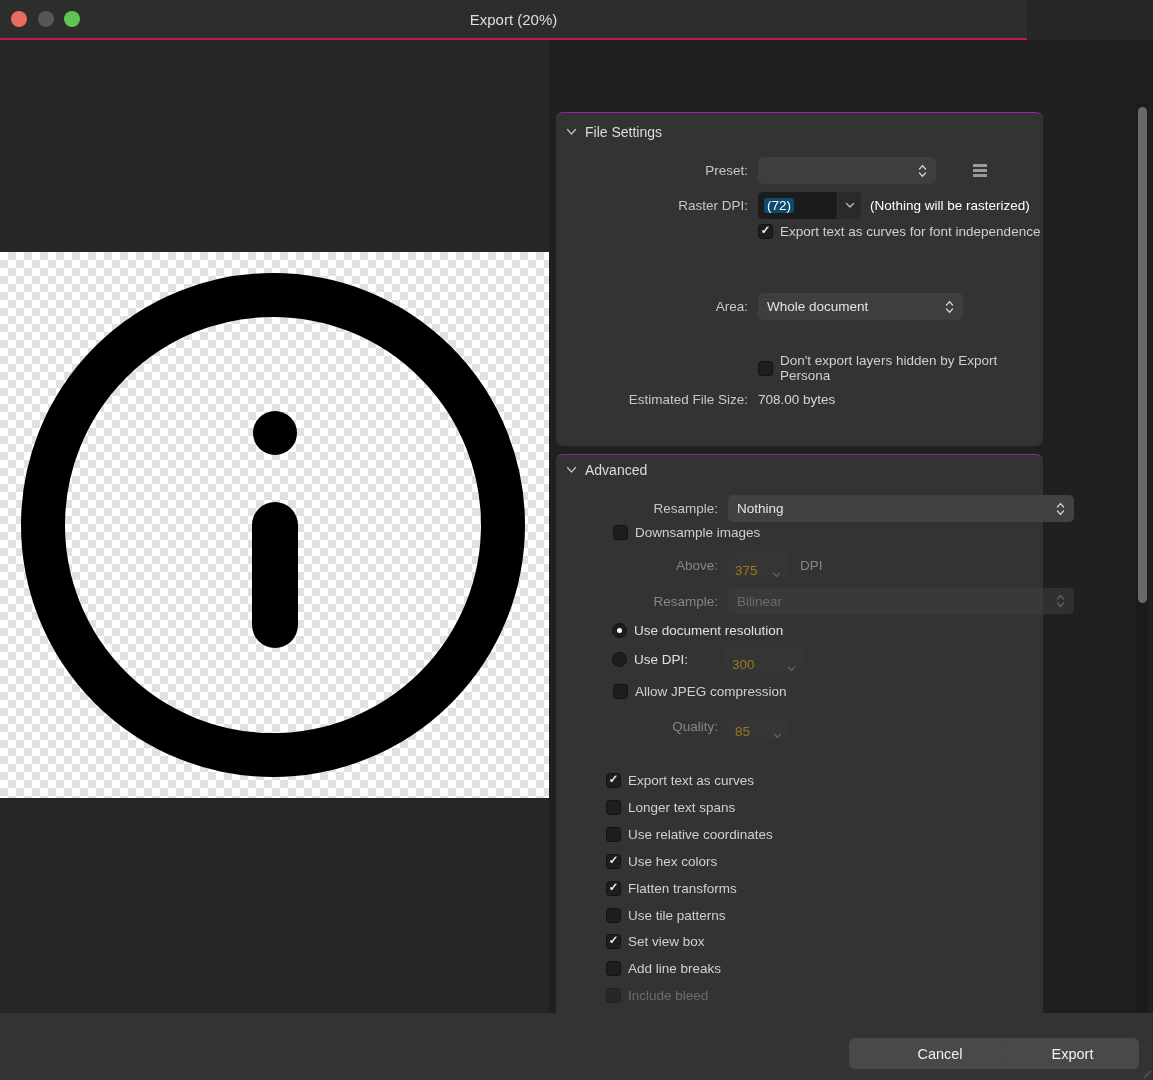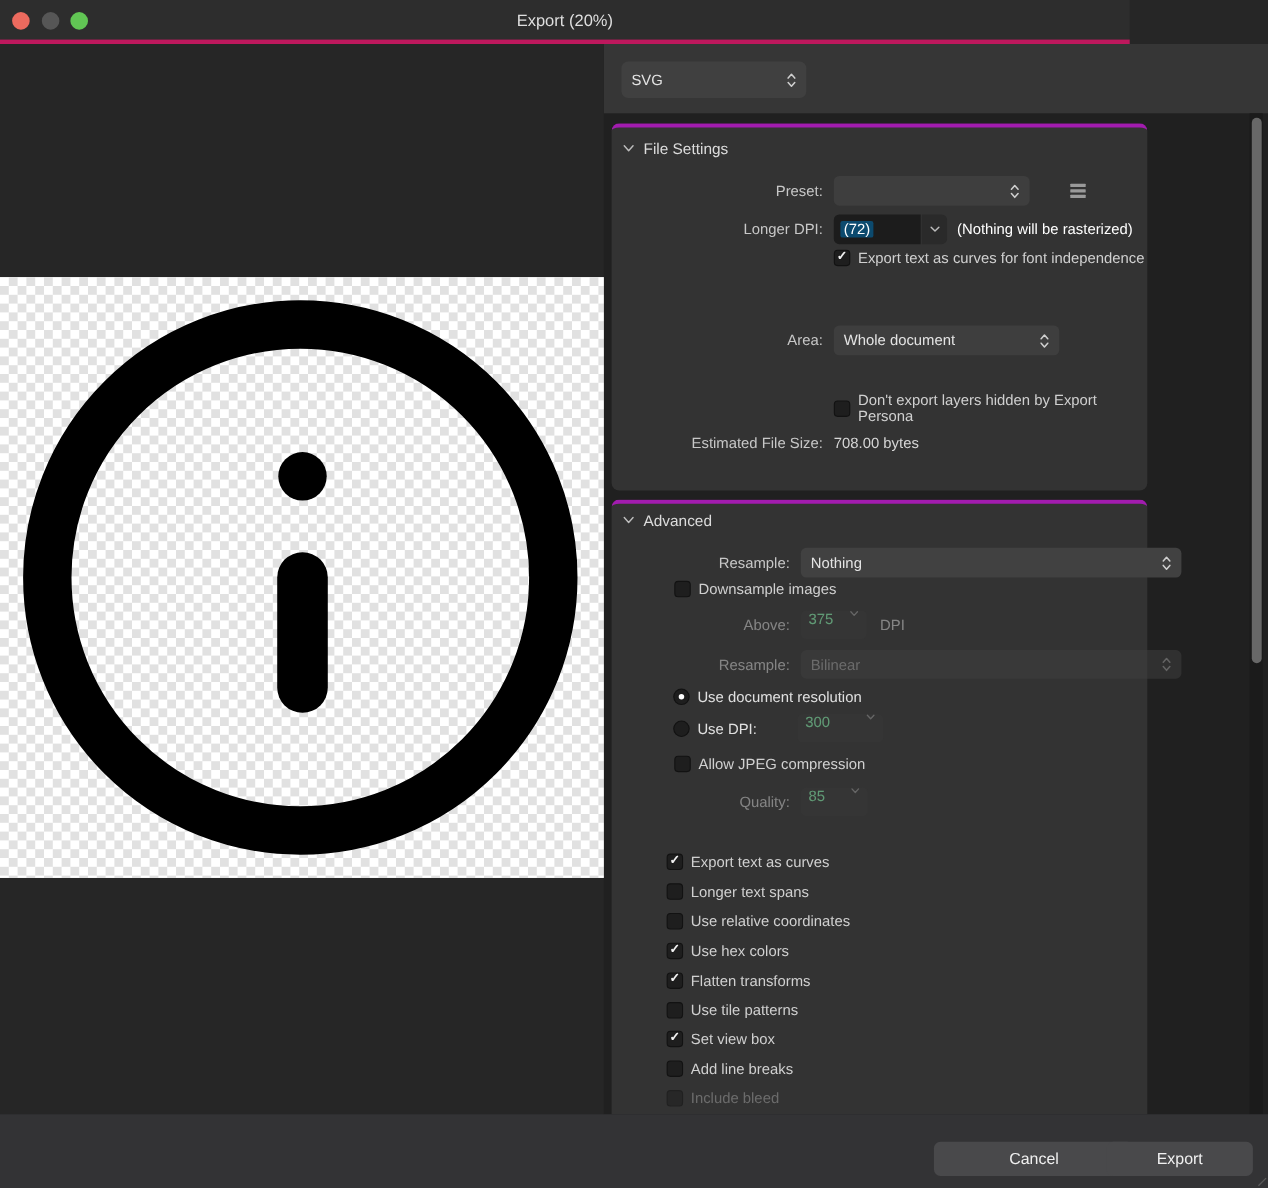--- a/index.html
+++ b/index.html
@@ -1,53 +1,53 @@
 <!DOCTYPE html>
 <html><head>
 <meta charset="utf-8">
 <style>
   * { margin:0; padding:0; box-sizing:border-box; }
   html,body { width:1153px; height:1080px; }
   body { font-family:"Liberation Sans", sans-serif; background:#262626; overflow:hidden; position:relative; }
 
   
-  .titlebar { position:absolute; left:0; top:0; width:1027px; height:40px; background:#2d2d2d; border-bottom:4px solid #be185d; }
+  .titlebar { position:absolute; left:0; top:0; width:1027px; height:40px; background:#2d2d2d; border-bottom:2px solid #be185d; }
   .tl { position:absolute; top:11px; width:16px; height:16px; border-radius:50%; }
   .tl.red { left:11px; background:#ec6a5e; }
   .tl.gray { left:38px; background:#565656; }
   .tl.green { left:64px; background:#61c554; }
   .wtitle { position:absolute; left:0; top:0; width:100%; height:40px; line-height:40px; text-align:center; color:#dedede; font-size:15px; font-weight:500; }
 
   
   .preview { position:absolute; left:0; top:40px; width:549px; height:973px; background:#262626; }
   .checker { position:absolute; left:0; top:212px; width:549px; height:546px; background-color:#ffffff;
              background-image:conic-gradient(#e1e1e1 25%, #ffffff 0 50%, #e1e1e1 0 75%, #ffffff 0);
              background-size:16px 16px; }
   .checker svg { position:absolute; left:0; top:0; }
 
   
   .rpanel { position:absolute; left:549px; top:40px; width:604px; height:973px; background:#202020; }
   .rtoolbar { position:absolute; left:0; top:0; width:604px; height:63px; background:#363636; }
 
-  .card { position:absolute; left:7px; width:487px; background:#333333; border-radius:7px; border-top:4px solid #a21caf; }
+  .card { position:absolute; left:7px; width:487px; background:#333333; border-radius:7px; border-top:1px solid #a21caf; }
   .card.fs { top:72px; height:334px; }
   .card.adv { top:414px; height:559px; border-bottom-left-radius:0; border-bottom-right-radius:0; }
 
   .sechdr { position:absolute; left:10px; display:flex; align-items:center; gap:8px; color:#dcdcdc; font-size:14px; height:16px; }
 
   .row { position:absolute; left:0; display:flex; align-items:center; font-size:13.5px; color:#c7c7c7; }
   .lbl { text-align:right; margin-right:10px; flex:none; }
   .w-fs { width:192px; }
   .w-adv { width:162px; }
 
   .dd { display:flex; align-items:center; background:#3e3e3e; border-radius:5px; height:27px; padding:0 9px; color:#e4e4e4; font-size:13.5px; }
   .dd .spacer { flex:1; }
   .dd svg { flex:none; margin-left:8px; }
 
-  .combo { display:flex; align-items:flex-start; background:#373737; border-radius:5px; height:26px; padding:0 7px; color:#86efac; font-size:13.5px; }
+  .combo { display:flex; align-items:flex-end; background:#373737; border-radius:5px; height:26px; padding:0 7px; color:#eab308; font-size:13.5px; }
   .combo .spacer { flex:1; }
 
   .field { display:flex; align-items:center; background:#1c1c1c; border-radius:5px 0 0 5px; height:27px; width:79px; padding:0 6px; color:#ffffff; font-size:13.5px; }
   .fieldbtn { display:flex; align-items:center; justify-content:center; width:23px; height:27px; background:#2a2a2a; border-radius:0 5px 5px 0; margin-left:1px; }
   .sel { background:#0c4a6e; color:#ffffff; padding:0 3px; border-radius:2px; }
 
   .note { margin-left:9px; color:#ffffff; }
   .estval { color:#d6d6d6; }
 
   .cb { flex:none; width:15px; height:15px; border-radius:3.5px; background:#1e1e1e; border:1px solid #121212;
@@ -91,30 +91,20 @@
     <svg width="549" height="546" viewBox="0 0 549 546">
       <circle cx="273" cy="273" r="230" fill="none" stroke="#000000" stroke-width="44"></circle>
       <circle cx="275" cy="181" r="22" fill="#000000"></circle>
       <rect x="252" y="250" width="46" height="146" rx="23" fill="#000000"></rect>
     </svg>
   </div>
 </div>
 
 <div class="rpanel">
 
-  <div class="rtoolbar">
-    <div class="dd" style="position:absolute;left:16px;top:16px;width:168px;height:33px;background:#404040;border-radius:6px;">
-      <span>SVG</span>
-      <span class="spacer"></span>
-      <svg width="9" height="16" viewBox="0 0 9 16">
-        <path d="M1.5 6 L4.5 2.6 L7.5 6" fill="none" stroke="#cfcfcf" stroke-width="1.4" stroke-linecap="round" stroke-linejoin="round"></path>
-        <path d="M1.5 10 L4.5 13.4 L7.5 10" fill="none" stroke="#cfcfcf" stroke-width="1.4" stroke-linecap="round" stroke-linejoin="round"></path>
-      </svg>
-    </div>
-  </div>
 
   <div class="card fs">
     <div class="sechdr" style="top:11px;">
       <svg width="11" height="8" viewBox="0 0 11 8">
         <path d="M1.5 1.5 L5.5 6 L9.5 1.5" fill="none" stroke="#bdbdbd" stroke-width="1.3" stroke-linecap="round" stroke-linejoin="round"></path>
       </svg>
       <span>File Settings</span>
     </div>
 
     <div class="row" style="top:44px;height:27px;">
@@ -128,21 +118,21 @@
         </svg>
       </div>
       <div class="hamburger">
           <i></i>
           <i></i>
           <i></i>
         </div>
     </div>
 
     <div class="row" style="top:79px;height:27px;">
-      <span class="lbl w-fs">Longer DPI:</span>
+      <span class="lbl w-fs">Raster DPI:</span>
       <div class="field">
         <span class="sel">(72)</span>
       </div>
       <div class="fieldbtn">
         <svg width="10" height="7" viewBox="0 0 10 7">
           <path d="M1.5 1.5 L5 5 L8.5 1.5" fill="none" stroke="#bdbdbd" stroke-width="1.3" stroke-linecap="round" stroke-linejoin="round"></path>
         </svg>
       </div>
       <span class="note">(Nothing will be rasterized)</span>
     </div>

